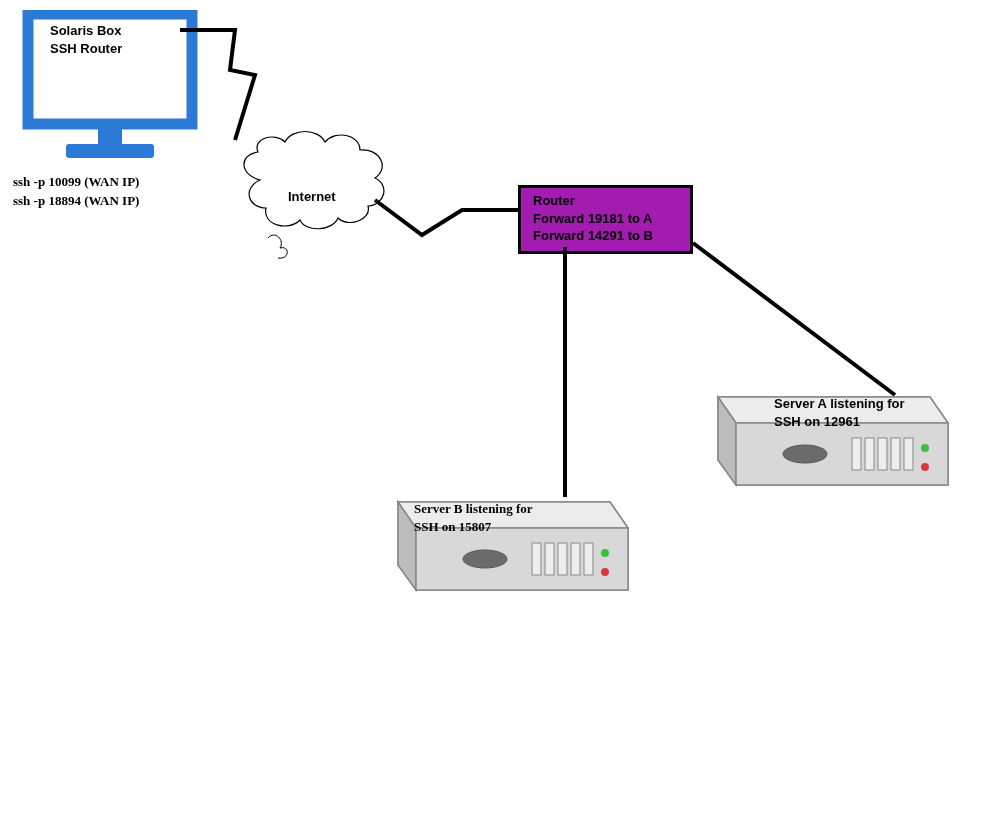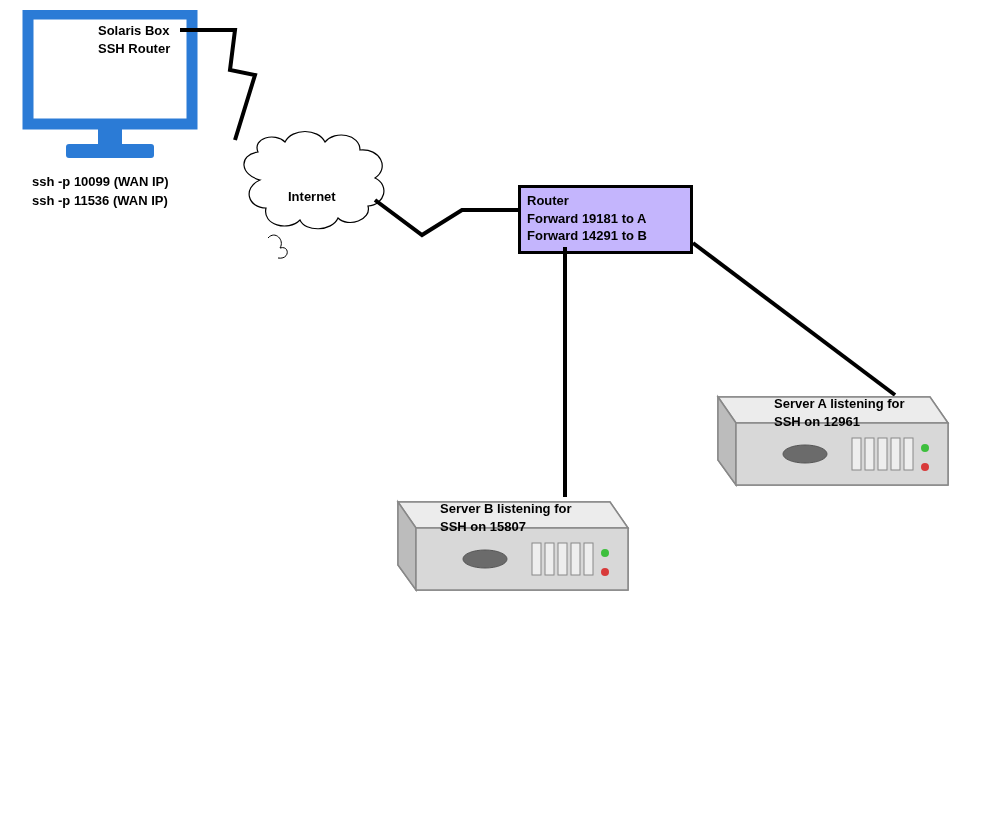--- a/index.html
+++ b/index.html
@@ -16,59 +16,60 @@
     .monitor {
       position: absolute;
       left: 20px;
       top: 10px;
     }
     .monitor-text {
       position: absolute;
       left: 50px;
       top: 22px;
       line-height: 1.4;
-      margin-left: 48px;
     }
     .client-commands {
       position: absolute;
-      left: 32px;
+      left: 13px;
       top: 173px;
       line-height: 1.45;
+      font-family: Liberation Serif, serif;
     }
     .internet-label {
       position: absolute;
       left: 288px;
       top: 189px;
     }
     .cloud {
       position: absolute;
       left: 230px;
       top: 120px;
     }
     .router-box {
       position: absolute;
       left: 518px;
       top: 185px;
       border: 3px solid #000;
-      padding: 4px 8px 6px 6px;
-      background: #c4b5fd;
+      padding: 4px 8px 6px 12px;
+      background: #a21caf;
       line-height: 1.35;
       width: 175px;
     }
     .server-a-label {
       position: absolute;
       left: 774px;
       top: 395px;
       line-height: 1.4;
     }
     .server-b-label {
       position: absolute;
-      left: 440px;
+      left: 414px;
       top: 500px;
       line-height: 1.4;
+      font-family: Liberation Serif, serif;
     }
     .server-a { position: absolute; left: 700px; top: 375px; }
     .server-b { position: absolute; left: 380px; top: 480px; }
     .conn-line { position: absolute; pointer-events: none; }
   </style>
 </head>
 <body>
 
 <div class="monitor">
   <svg width="180" height="155" viewBox="0 0 180 155">
@@ -77,21 +78,21 @@
     <rect x="46" y="134" width="88" height="14" rx="3" fill="#2b7bd6"></rect>
   </svg>
 </div>
 <div class="monitor-text">
   <div>Solaris Box</div>
   <div>SSH Router</div>
 </div>
 
 <div class="client-commands">
   <div>ssh -p 10099 (WAN IP)</div>
-  <div>ssh -p 11536 (WAN IP)</div>
+  <div>ssh -p 18894 (WAN IP)</div>
 </div>
 
 <svg class="conn-line" style="left:175px; top:25px;" width="100" height="120">
   <polyline points="5,5 60,5 55,45 80,50 60,115" fill="none" stroke="#000" stroke-width="4"></polyline>
 </svg>
 
 <div class="cloud">
   <svg width="180" height="155" viewBox="0 0 180 155">
     <path d="M 30 60 
              C 10 55, 8 35, 28 32

